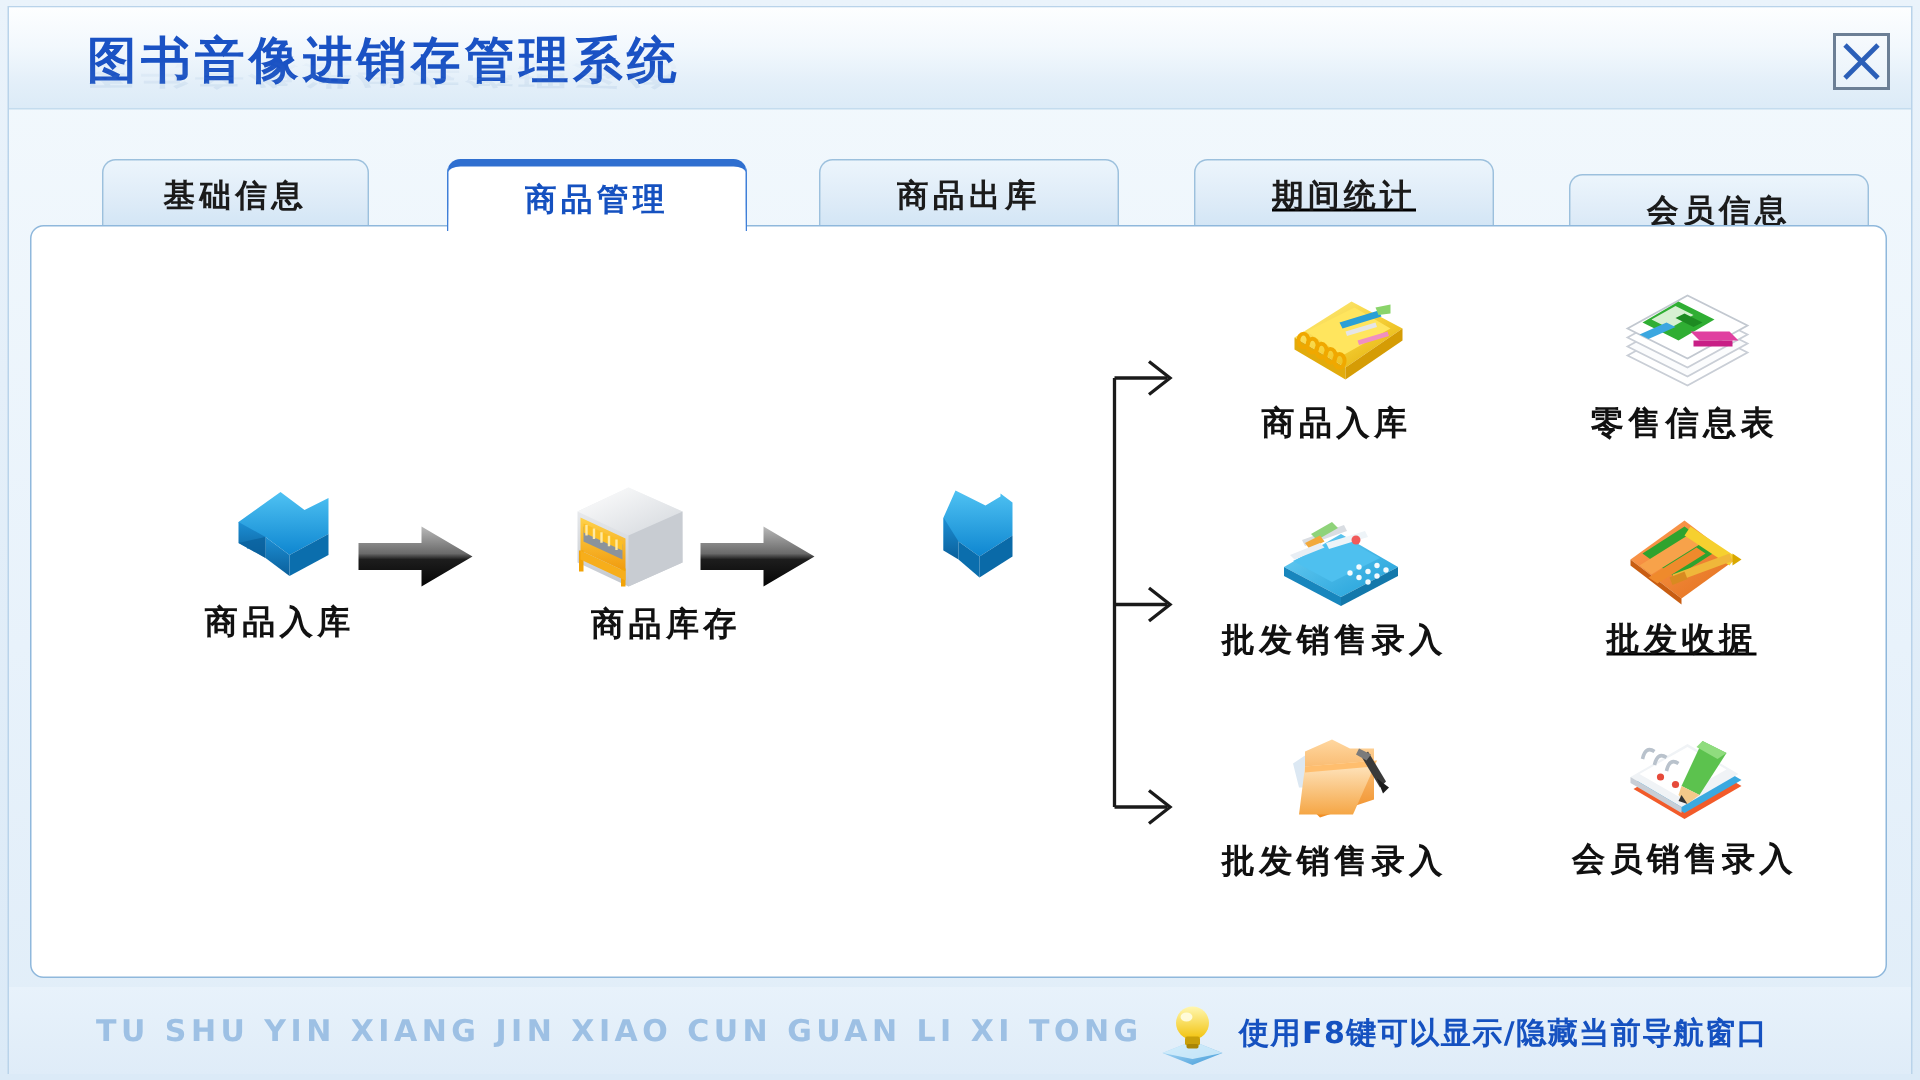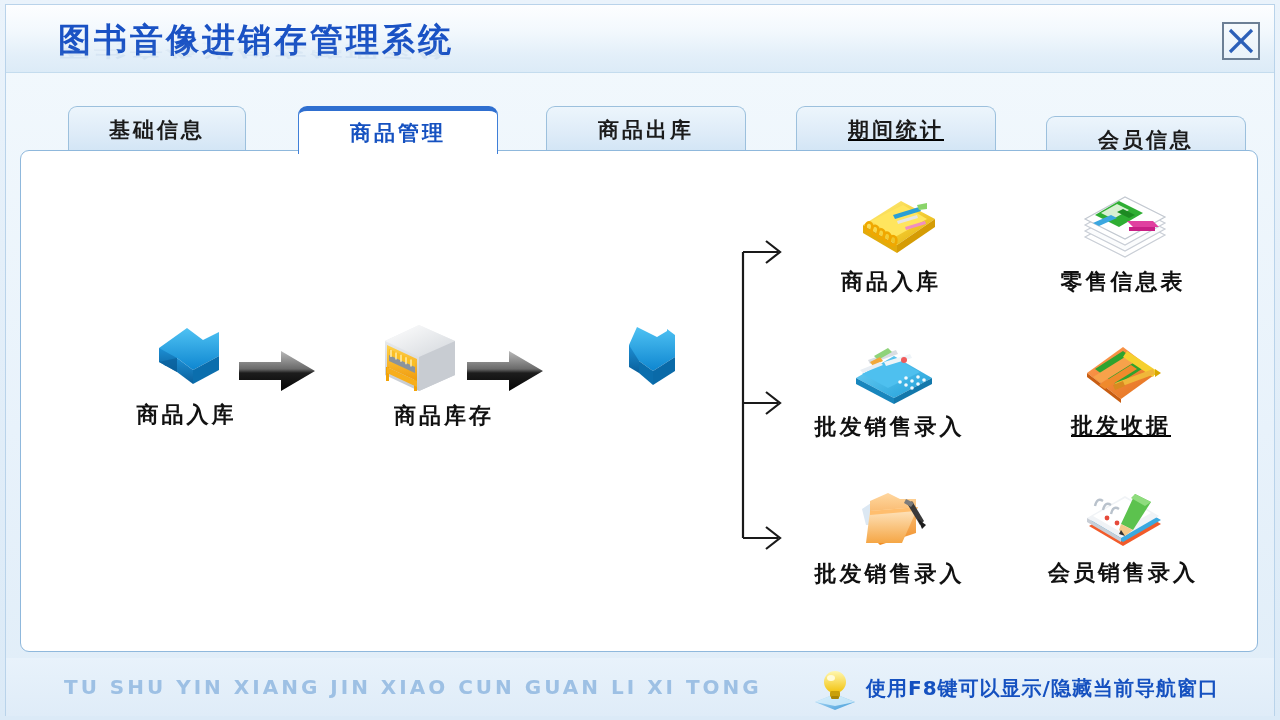--- a/index.html
+++ b/index.html
@@ -122,21 +122,21 @@
     box-sizing:border-box;
   }
   .pinyin{
     position:absolute;left:26px;top:17px;
     font-size:20px;color:#9dc0e4;font-weight:bold;
     letter-spacing:3px;white-space:nowrap;
     font-family:"DejaVu Sans","Liberation Sans",sans-serif;
     margin-left:32px;
   }
   .hint{
-    position:absolute;left:806px;top:8px;
+    position:absolute;left:766px;top:8px;
     display:flex;align-items:center;gap:8px;
   }
   .hint-text{
     font-size:20px;font-weight:bold;color:#1551c0;
     letter-spacing:1px;white-space:nowrap;
   }
 </style>
 </head>
 <body>
 

